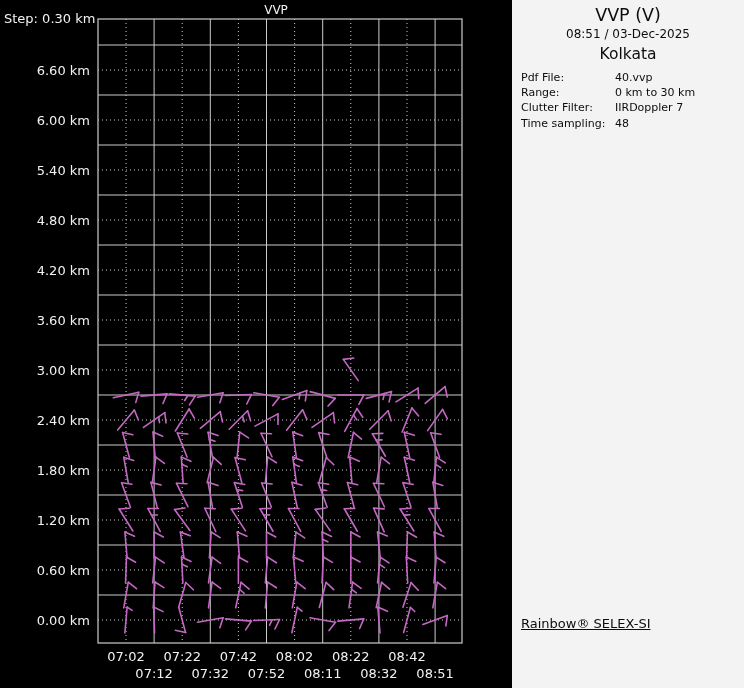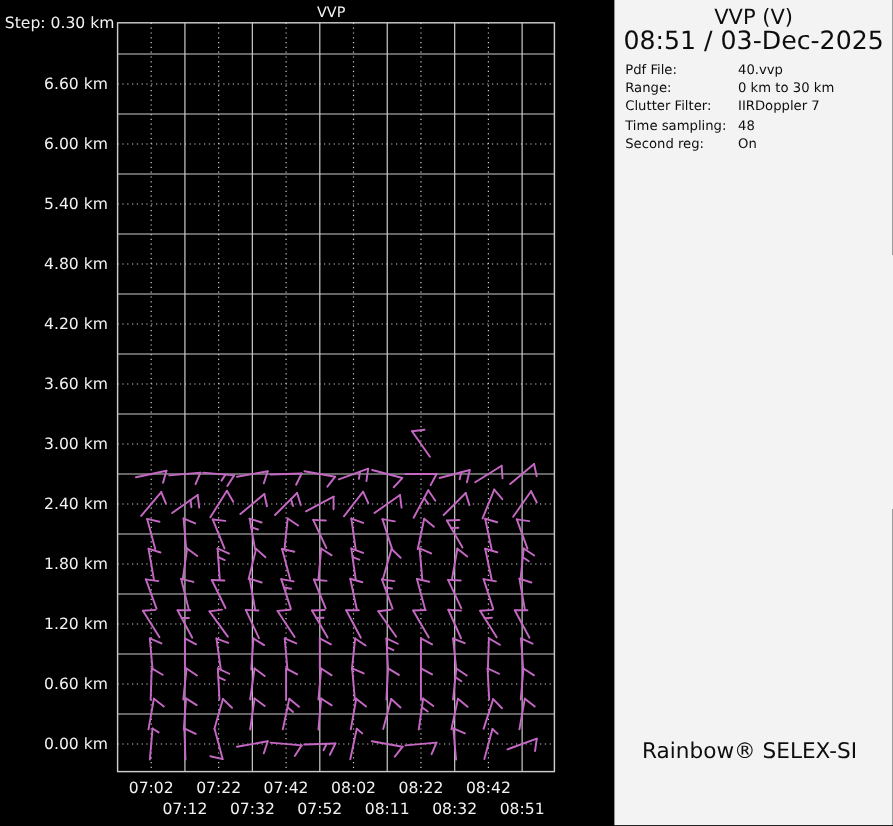--- a/index.html
+++ b/index.html
@@ -3,27 +3,27 @@
 <meta charset="utf-8">
 <style>
   html,body{margin:0;padding:0;background:#000;}
   .stage{position:relative;width:744px;height:688px;background:#000;overflow:hidden;
          font-family:"DejaVu Sans",sans-serif;padding-left:30px;}
   #chart-svg{position:absolute;left:0;top:0;}
   #chart-svg text{font-family:"DejaVu Sans",sans-serif;}
   .panel{position:absolute;left:512px;top:0;width:232px;height:688px;
          background:#f3f3f3;color:#0d0d0d;}
   .p-title{text-align:center;font-size:17.5px;margin-top:6px;line-height:19px;}
-  .p-dt{text-align:center;font-size:21px;line-height:19px;}
+  .p-dt{text-align:center;font-size:12px;line-height:19px;}
   .p-city{text-align:center;font-size:15.5px;line-height:18px;margin-top:1px;}
   .info-list{margin:7px 0 0 9px;}
   .info-row{display:grid;grid-template-columns:94px 1fr;font-size:11px;line-height:15.2px;}
   .info-row .k{white-space:nowrap;}
   .info-row .v{white-space:nowrap;}
-  .brand{position:absolute;left:23px;top:616px;font-size:18px;}
+  .brand{position:absolute;left:9px;top:616px;font-size:13px;text-decoration:underline;}
 </style>
 </head>
 <body>
 
 <div class="stage">
 
   <svg id="chart-svg" width="512" height="688">
       <rect x="0" y="0" width="512" height="688" fill="#000000"></rect>
       <line x1="126" y1="19" x2="126" y2="643" stroke="#cccccc" stroke-width="1" stroke-dasharray="1 3"></line>
       <line x1="154.1" y1="19" x2="154.1" y2="643" stroke="#cccccc" stroke-width="1"></line>
@@ -592,38 +592,35 @@
       <text x="322.70000000000005" y="678" fill="#f2f2f2" font-size="13px" text-anchor="middle">08:11</text>
       <text x="350.8" y="661" fill="#f2f2f2" font-size="13px" text-anchor="middle">08:22</text>
       <text x="378.9" y="678" fill="#f2f2f2" font-size="13px" text-anchor="middle">08:32</text>
       <text x="407" y="661" fill="#f2f2f2" font-size="13px" text-anchor="middle">08:42</text>
       <text x="435.1" y="678" fill="#f2f2f2" font-size="13px" text-anchor="middle">08:51</text>
     </svg>
 
   <div class="panel">
     <div class="p-title">VVP (V)</div>
     <div class="p-dt">08:51 / 03-Dec-2025</div>
+    <div class="p-city">Kolkata</div>
     <div class="info-list">
       <div class="info-row">
         <span class="k">Pdf File:</span>
         <span class="v">40.vvp</span>
       </div>
       <div class="info-row">
         <span class="k">Range:</span>
         <span class="v">0 km to 30 km</span>
       </div>
       <div class="info-row">
         <span class="k">Clutter Filter:</span>
         <span class="v">IIRDoppler 7</span>
       </div>
       <div class="info-row">
         <span class="k">Time sampling:</span>
         <span class="v">48</span>
       </div>
-      <div class="info-row">
-        <span class="k">Second reg:</span>
-        <span class="v">On</span>
-      </div>
     </div>
     <div class="brand">Rainbow® SELEX-SI</div>
   </div>
 
 </div>
 
 </body></html>

